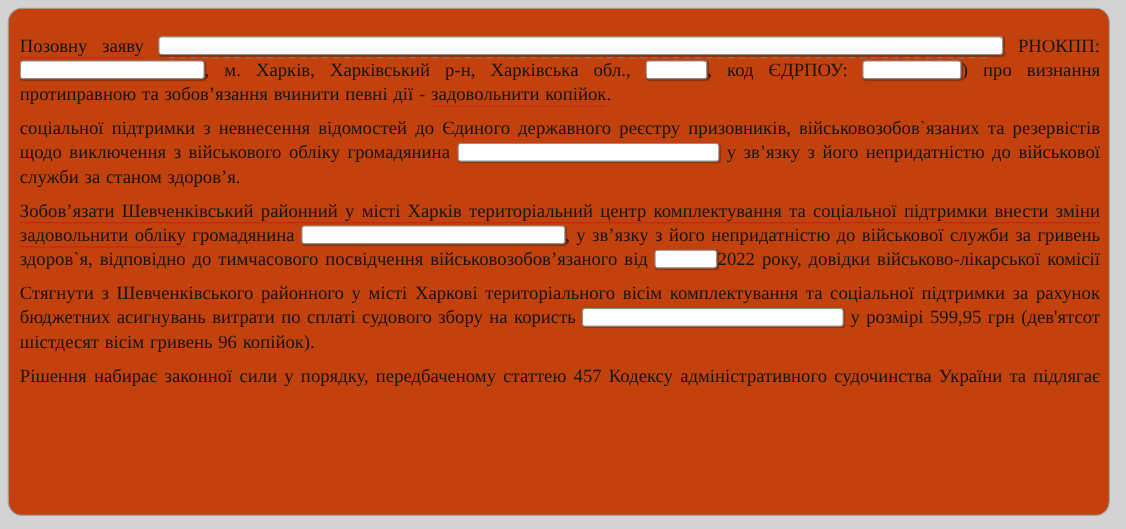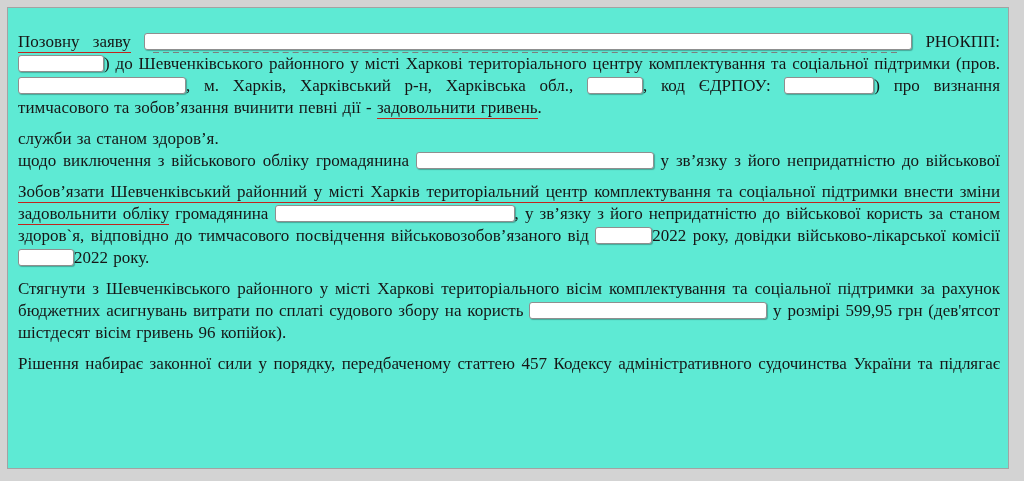--- a/index.html
+++ b/index.html
@@ -6,23 +6,23 @@
   body{
     width:1024px;height:481px;
     background:#d3d3d3;
     font-family:"Liberation Serif","DejaVu Serif",serif;
     overflow:hidden;
   }
   .page{
     position:absolute;left:7px;top:7px;
     width:1002px;height:462px;
     box-sizing:border-box;
-    background:#5eead4;
+    background:#c2410c;
     border:1px solid #a3a3a3;
-    border-radius:0;
+    border-radius:13px;
     padding:23px 8px 0 10px;
     color:#161616;
   }
   .para{margin:0 0 9px 0;}
   .line{
     font-size:17px;
     line-height:22px;
     height:22px;
     text-align:justify;
     text-align-last:justify;
@@ -50,33 +50,32 @@
     left:8px;right:14px;bottom:-5px;
     border-top:2px dashed #7e7e7e;
   }
 </style>
 </head>
 <body>
 
 <div class="page" id="page">
     <div class="para">
       <div class="line"><span class="u">Позовну заяву</span><span> </span><span class="redaction dash" style="width: 766px;"></span><span> РНОКПП:</span></div>
-      <div class="line"><span class="redaction" style="width: 84px;"></span><span>) до Шевченківського районного у місті Харкові територіального центру комплектування та соціальної підтримки (пров.</span></div>
       <div class="line"><span class="redaction" style="width: 166px;"></span><span>, м. Харків, Харківський р-н, Харківська обл., </span><span class="redaction" style="width: 54px;"></span><span>, код ЄДРПОУ: </span><span class="redaction" style="width: 88px;"></span><span>) про визнання бездіяльності</span></div>
-      <div class="line last"><span>тимчасового та зобов’язання вчинити певні дії - </span><span class="u">задовольнити гривень</span><span>.</span></div>
+      <div class="line last"><span>протиправною та зобов’язання вчинити певні дії - </span><span class="u">задовольнити копійок</span><span>.</span></div>
     </div>
     <div class="para">
+      <div class="line"><span>соціальної підтримки з невнесення відомостей до Єдиного державного реєстру призовників, військовозобов`язаних та резервістів</span></div>
+      <div class="line"><span>щодо виключення з військового обліку громадянина </span><span class="redaction" style="width: 236px;"></span><span> у зв’язку з його непридатністю до військової</span></div>
       <div class="line last"><span>служби за станом здоров’я.</span></div>
-      <div class="line"><span>щодо виключення з військового обліку громадянина </span><span class="redaction" style="width: 236px;"></span><span> у зв’язку з його непридатністю до військової</span></div>
     </div>
     <div class="para">
       <div class="line"><span class="u">Зобов’язати Шевченківський районний у місті Харків територіальний центр комплектування та соціальної підтримки внести зміни до</span></div>
-      <div class="line"><span class="u">задовольнити обліку</span><span> громадянина </span><span class="redaction" style="width: 238px;"></span><span>, у зв’язку з його непридатністю до військової користь за станом</span></div>
+      <div class="line"><span class="u">задовольнити обліку</span><span> громадянина </span><span class="redaction" style="width: 238px;"></span><span>, у зв’язку з його непридатністю до військової служби за гривень</span></div>
       <div class="line"><span>здоров`я, відповідно до тимчасового посвідчення військовозобов’язаного від </span><span class="redaction" style="width: 55px;"></span><span>2022 року, довідки військово-лікарської комісії від</span></div>
-      <div class="line last"><span class="redaction" style="width: 54px;"></span><span>2022 року.</span></div>
     </div>
     <div class="para">
       <div class="line"><span>Стягнути з Шевченківського районного у місті Харкові територіального вісім комплектування та соціальної підтримки за рахунок</span></div>
       <div class="line"><span>бюджетних асигнувань витрати по сплаті судового збору на користь </span><span class="redaction" style="width: 236px;"></span><span> у розмірі 599,95 грн (дев'ятсот</span></div>
       <div class="line last"><span>шістдесят вісім гривень 96 копійок).</span></div>
     </div>
     <div class="para">
       <div class="line"><span>Рішення набирає законної сили у порядку, передбаченому статтею 457 Кодексу адміністративного судочинства України та підлягає</span></div>
     </div>
   </div>

